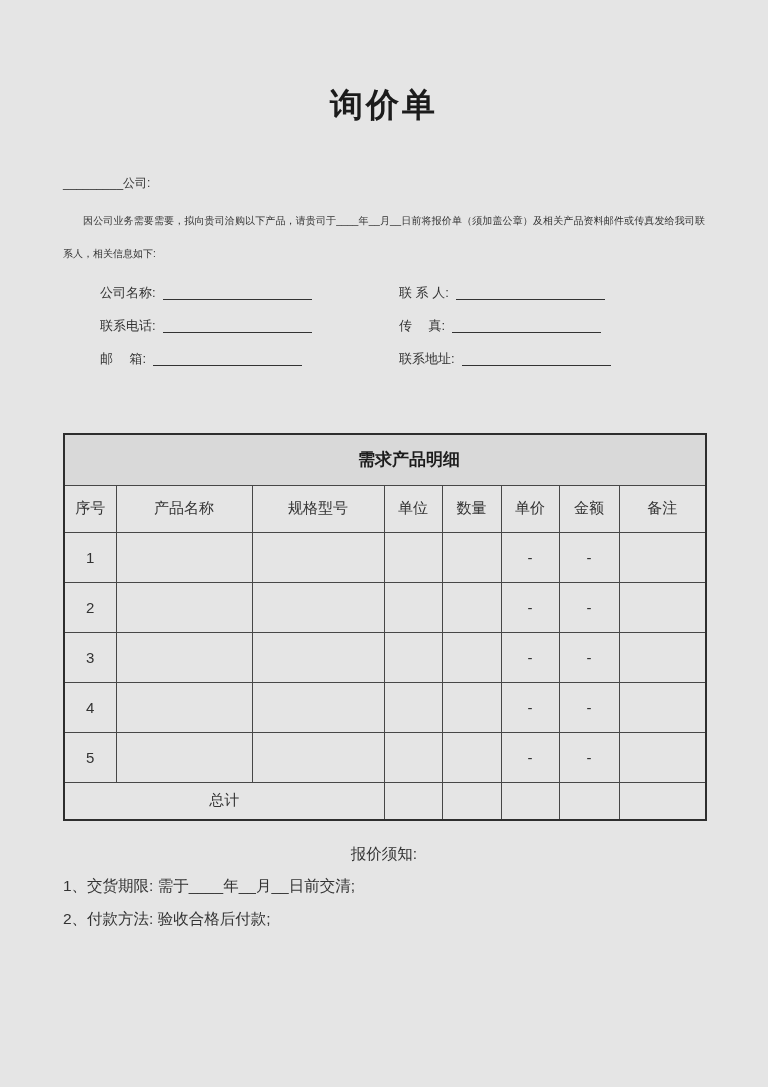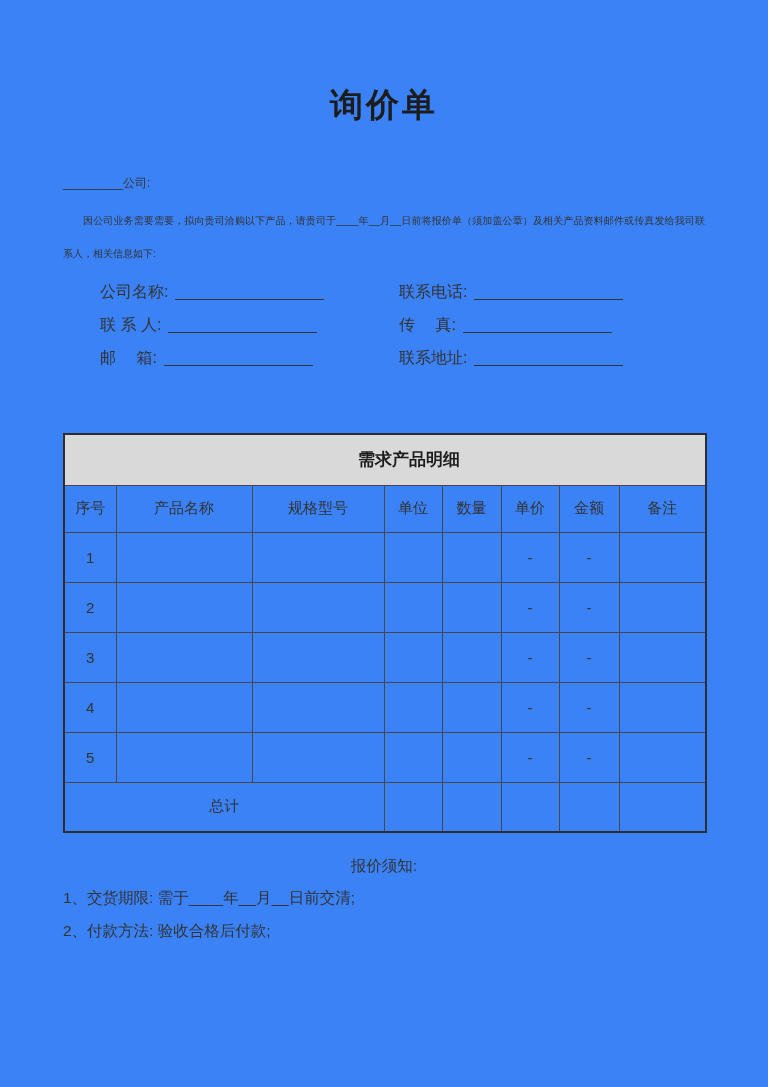--- a/index.html
+++ b/index.html
@@ -8,21 +8,21 @@
     width: 768px;
     height: 1087px;
     font-family: "Liberation Sans", "DejaVu Sans", sans-serif;
     color: #333333;
     overflow: hidden;
   }
   .page {
     width: 768px;
     height: 1087px;
     padding: 86px 63px 0 63px;
-    background: #3b82f6;
+    background: #e5e5e5;
   }
   .doc-title {
     text-align: center;
     font-size: 33px;
     font-weight: bold;
     letter-spacing: 3px;
     color: #1c1c1c;
     line-height: 38px;
   }
   .addressee {
@@ -40,21 +40,21 @@
     text-align: justify;
     color: #333;
   }
   .contact-grid {
     margin-top: 5px;
     padding-left: 37px;
     display: grid;
     grid-template-columns: 299px 1fr;
     grid-auto-rows: 33px;
     align-items: center;
-    font-size: 16px;
+    font-size: 13px;
   }
   .field { white-space: pre; }
   .field .underline {
     display: inline-block;
     width: 149px;
     height: 19px;
     border-bottom: 1px solid #333;
     margin-left: 7px;
     vertical-align: -3px;
   }
@@ -77,42 +77,42 @@
     height: 51px;
     font-size: 17px;
     font-weight: bold;
     color: #1c1c1c;
   }
   .header-row th {
     height: 47px;
     font-weight: normal;
   }
   .quote-table tbody td { height: 50px; }
-  .total-row td { height: 50px; }
+  .total-row td { height: 38px; }
   .notes { margin-top: 17px; font-size: 15.5px; color: #333; }
   .notes-heading { line-height: 31px; text-align: center; }
   .note-item { line-height: 33px; }
 </style>
 </head>
 <body>
 
 <div class="page">
 
   <h1 class="doc-title">询价单</h1>
 
   <div class="addressee">
     <span class="blank-line">_________</span><span>公司:</span>
   </div>
 
   <p class="intro">因公司业务需要需要，拟向贵司洽购以下产品，请贵司于____年__月__日前将报价单（须加盖公章）及相关产品资料邮件或传真发给我司联系人，相关信息如下:</p>
 
   <div class="contact-grid" id="contact-grid">
       <div class="field"><span>公司名称:</span><span class="underline"></span></div>
+      <div class="field"><span>联 系 人:</span><span class="underline"></span></div>
       <div class="field"><span>联系电话:</span><span class="underline"></span></div>
-      <div class="field"><span>联 系 人:</span><span class="underline"></span></div>
       <div class="field"><span>传　 真:</span><span class="underline"></span></div>
       <div class="field"><span>邮　 箱:</span><span class="underline"></span></div>
       <div class="field"><span>联系地址:</span><span class="underline"></span></div>
     </div>
 
   <table class="quote-table">
     <colgroup id="table-cols">
         <col style="width: 52px;">
         <col style="width: 136px;">
         <col style="width: 132px;">

